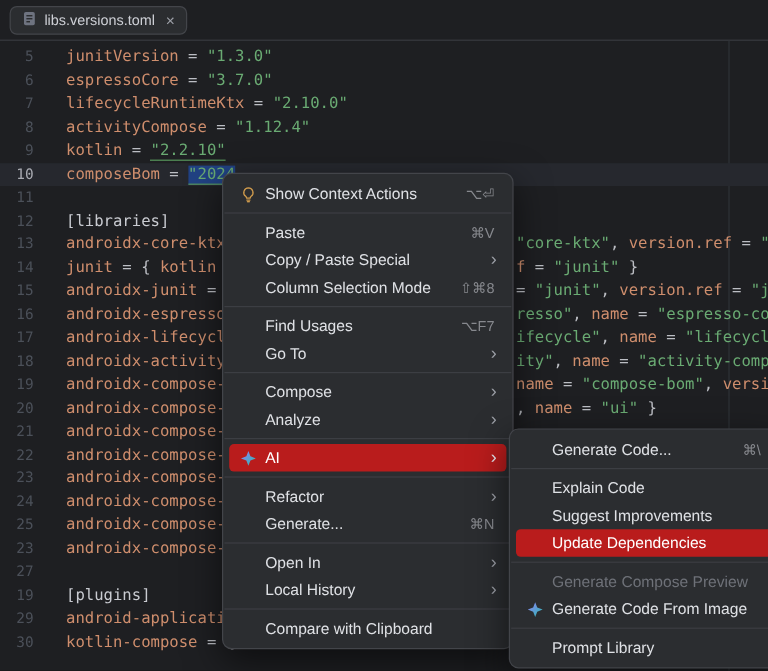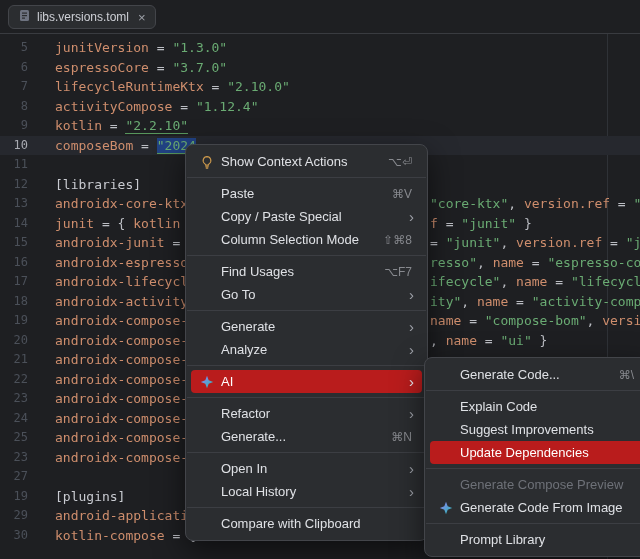--- a/index.html
+++ b/index.html
@@ -131,21 +131,21 @@
       </div>
       <div class="menu-item">
         <span class="mi-icon"></span>
         <span class="mi-label">Go To</span>
         <span class="mi-space"></span>
         <span class="mi-chevron">›</span>
       </div>
       <div class="menu-sep"></div>
       <div class="menu-item">
         <span class="mi-icon"></span>
-        <span class="mi-label">Generate</span>
+        <span class="mi-label">Compose</span>
         <span class="mi-space"></span>
         <span class="mi-chevron">›</span>
       </div>
       <div class="menu-item">
         <span class="mi-icon"></span>
         <span class="mi-label">Analyze</span>
         <span class="mi-space"></span>
         <span class="mi-chevron">›</span>
       </div>
       <div class="menu-sep"></div>

